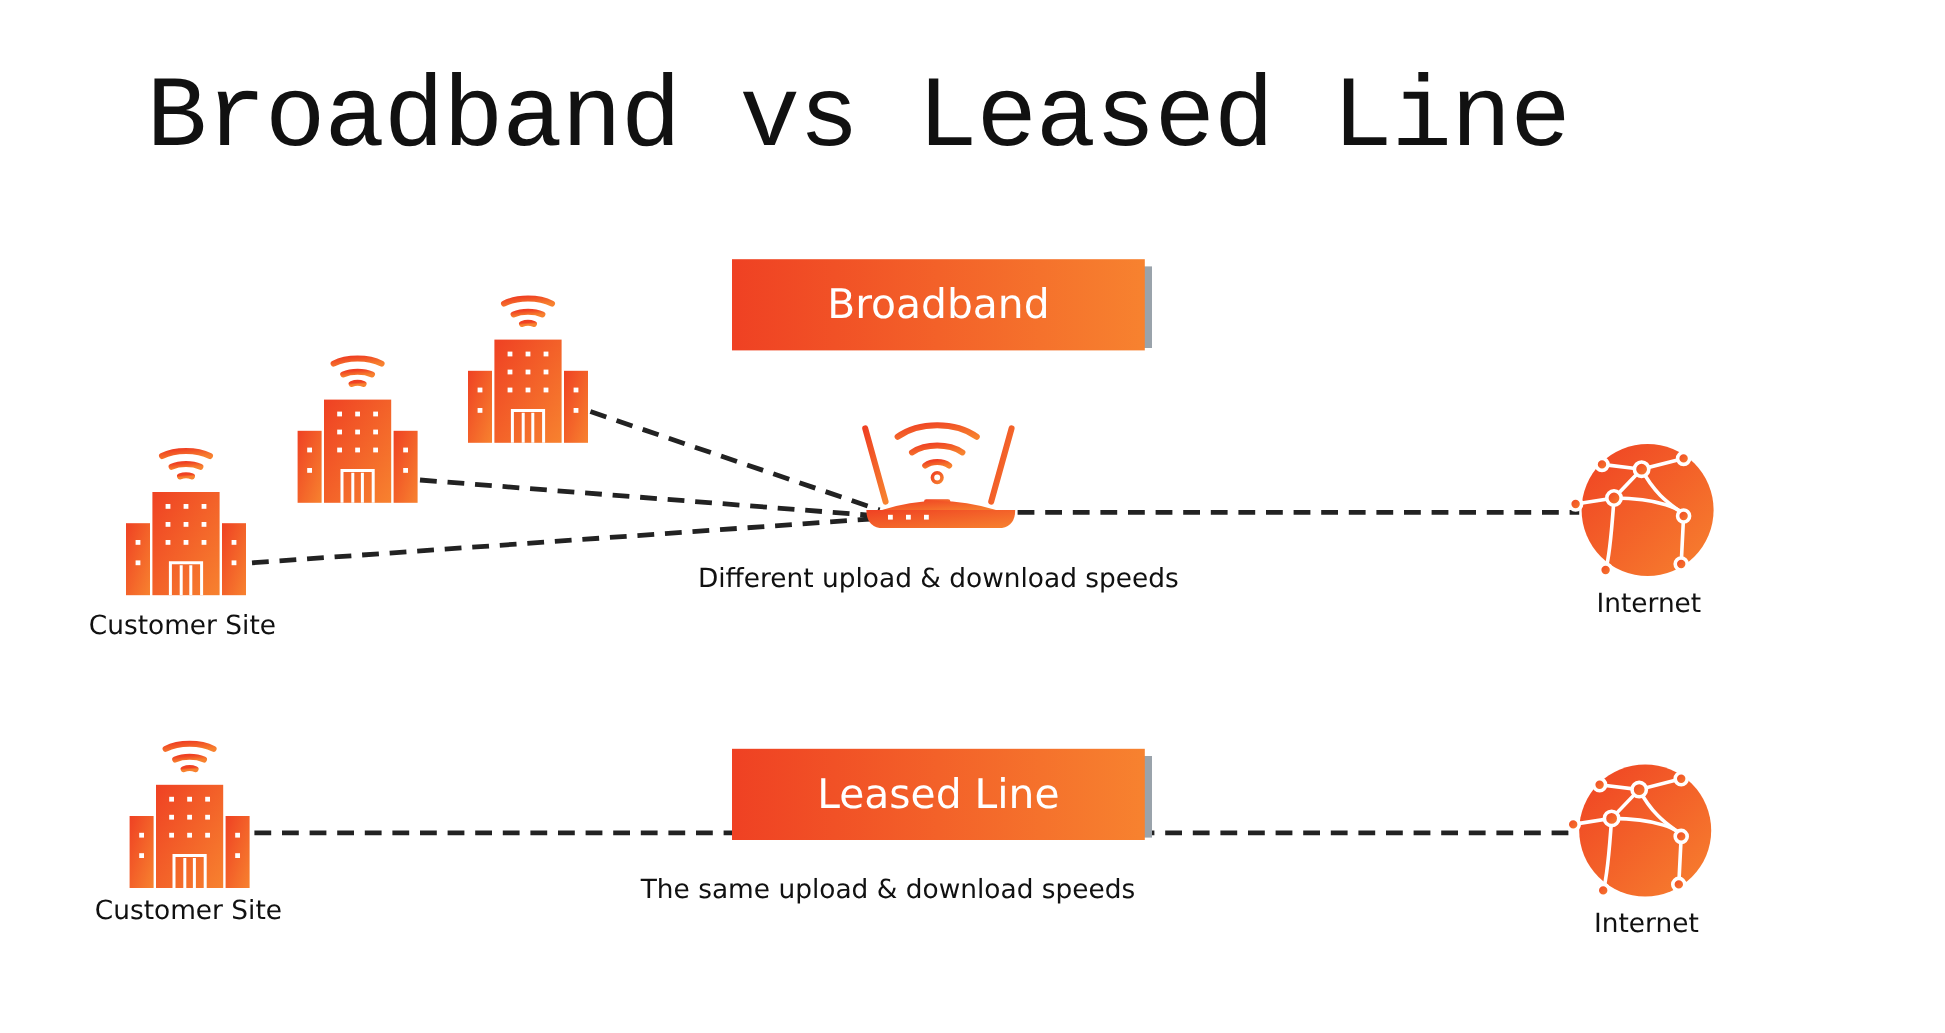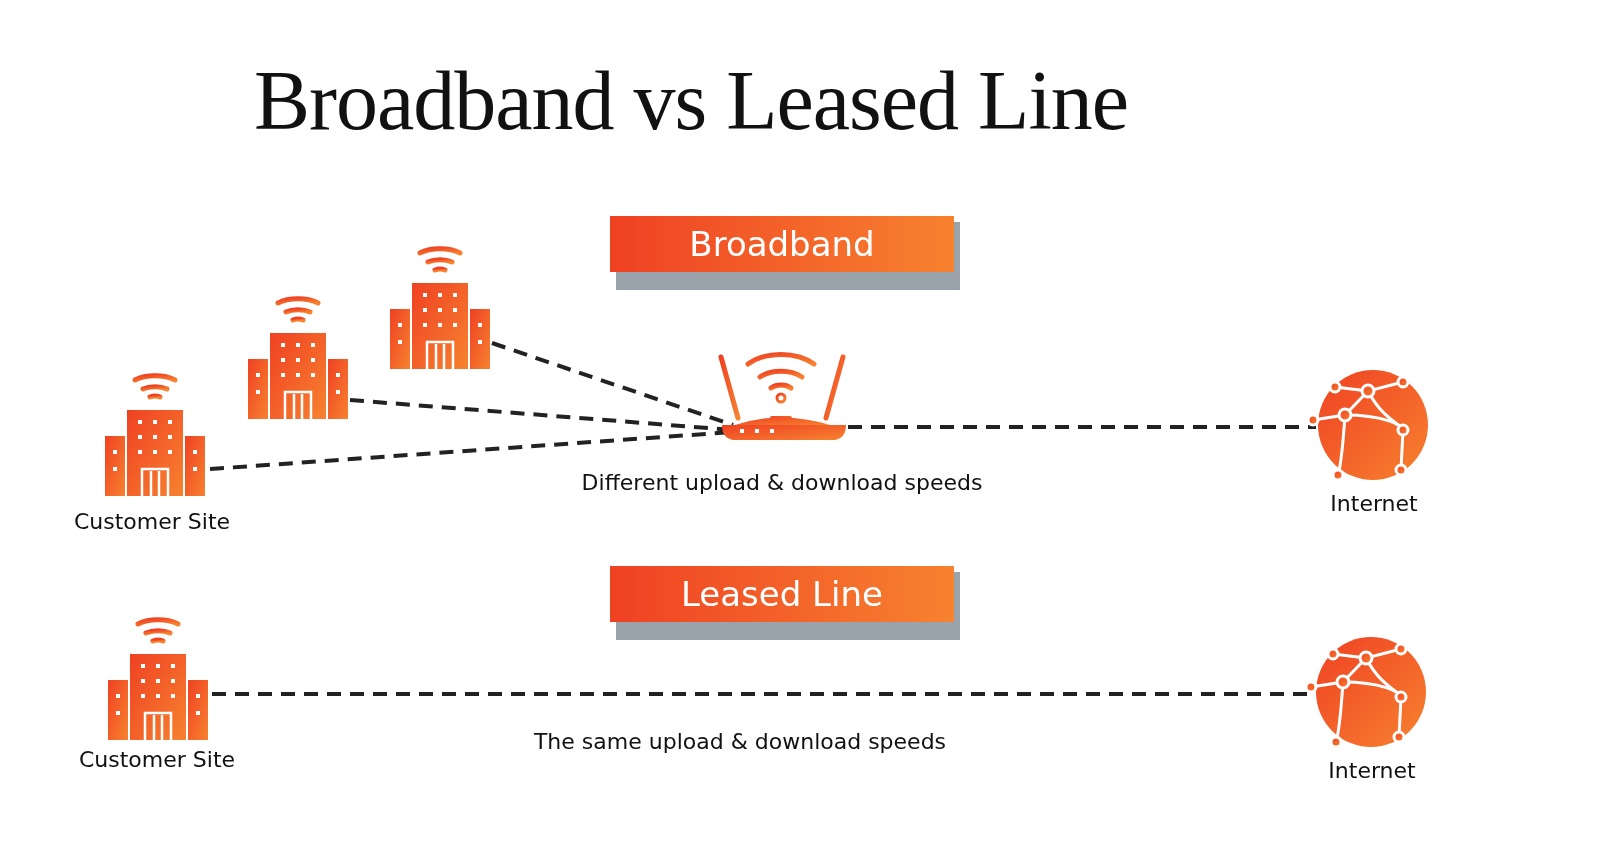--- a/index.html
+++ b/index.html
@@ -1,20 +1,20 @@
 <!DOCTYPE html>
 <html><head>
 <meta charset="utf-8">
 <style>
   html,body{margin:0;padding:0;background:#fff;}
   body{width:1621px;height:861px;position:relative;overflow:hidden;font-family:"Liberation Sans",sans-serif;color:#111;}
-  .title{position:absolute;left:0;width:1382px;top:52px;text-align:center;font-size:84px;font-weight:400;letter-spacing:-1px;font-family:Liberation Serif, serif;}
+  .title{position:absolute;left:0;width:1382px;top:52px;text-align:center;font-size:84px;font-weight:400;letter-spacing:-1px;font-family:Liberation Mono, monospace;padding-left:24px;}
   .banner{position:absolute;width:344px;height:68px;}
   .banner .shadow{position:absolute;left:6px;top:6px;width:344px;height:68px;background:#9aa3ab;}
-  .banner .face{position:absolute;left:0;top:0;width:344px;height:56px;background:linear-gradient(90deg,#ef4123,#f7822f);color:#fff;font-size:34px;display:flex;align-items:center;justify-content:center;font-family:"DejaVu Sans",sans-serif;}
+  .banner .face{position:absolute;left:0;top:0;width:344px;height:76px;background:linear-gradient(90deg,#ef4123,#f7822f);color:#fff;font-size:34px;display:flex;align-items:center;justify-content:center;font-family:"DejaVu Sans",sans-serif;}
   .lbl{position:absolute;font-size:22px;font-family:"DejaVu Sans",sans-serif;white-space:nowrap;transform:translateX(-50%);}
   svg.links{position:absolute;left:0;top:0;}
   .icon{position:absolute;}
 </style>
 </head>
 <body>
 
 <svg width="0" height="0" style="position:absolute">
   <defs>
     <linearGradient id="og" x1="0" y1="0" x2="1" y2="1">
@@ -77,21 +77,21 @@
     <line x1="210" y1="469" x2="733" y2="432"></line>
     <line x1="848" y1="427" x2="1316" y2="427"></line>
     <line x1="212" y1="694" x2="1316" y2="694"></line>
   </g>
 </svg>
 
 <div class="banner" style="left:610px;top:216px;">
   <div class="shadow"></div>
   <div class="face">Broadband</div>
 </div>
-<div class="banner" style="left:610px;top:566px;">
+<div class="banner" style="left:610px;top:624px;">
   <div class="shadow"></div>
   <div class="face">Leased Line</div>
 </div>
 
 <svg class="icon" style="left:0;top:0" width="1621" height="861">
   <use href="#building" x="155" y="415"></use>
   <use href="#building" x="298" y="338"></use>
   <use href="#building" x="440" y="288"></use>
   <use href="#building" x="158" y="659"></use>
   <g>

